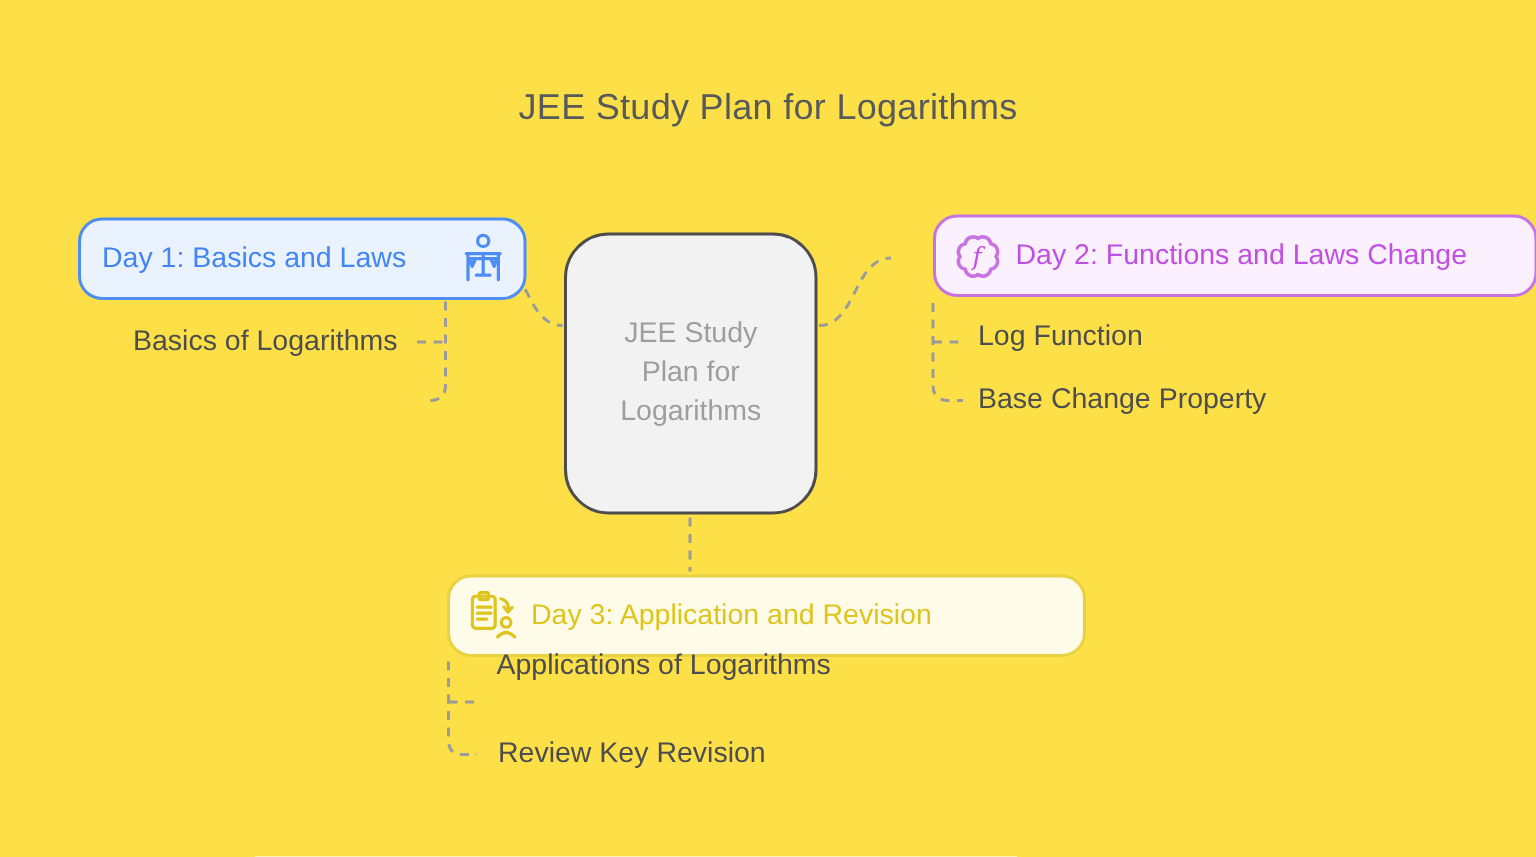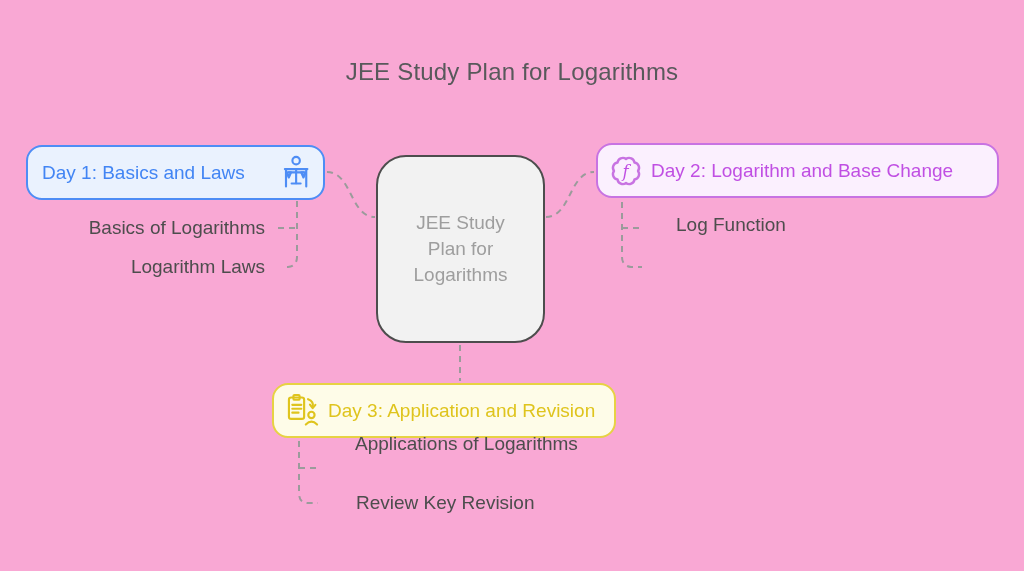--- a/index.html
+++ b/index.html
@@ -1,47 +1,47 @@
 <!DOCTYPE html>
 <html><head>
 <meta charset="utf-8">
 <style>
   html,body{margin:0;padding:0;background:#ffffff;}
   .canvas{
-    position:relative;width:1024px;height:571px;background:#f9a8d4;overflow:hidden;
+    position:relative;width:1024px;height:571px;background:#fde047;overflow:hidden;
     font-family:"Liberation Sans",sans-serif;
   }
   .title{
     position:absolute;left:0;top:58px;width:1024px;text-align:center;
     font-size:24px;color:#58595b;letter-spacing:.2px;
   }
   svg.connectors{position:absolute;left:0;top:0;pointer-events:none;}
   .conn{fill:none;stroke:#9b9b9b;stroke-width:2;stroke-dasharray:6 5;}
   .node-center{
     position:absolute;left:376px;top:155px;width:169px;height:188px;
     background:#f2f2f2;border:2px solid #4d4d4d;border-radius:30px;
     display:flex;align-items:center;justify-content:center;box-sizing:border-box;
   }
   .node-center .ctext{
     width:122px;text-align:center;font-size:19px;line-height:26px;color:#9e9e9e;
   }
   .day-box{
     position:absolute;display:flex;align-items:center;box-sizing:border-box;
-    border-radius:16px;border:2px solid;height:55px;font-size:19px;
+    border-radius:16px;border:2px solid;height:55px;font-size:19px;margin-left:26px;
   }
   .day-box .lbl{white-space:nowrap;}
   .day1{left:26px;top:145px;width:299px;border-color:#4e8df5;background:#eaf2fe;color:#4285f4;
         padding:0 12px 0 14px;justify-content:space-between;}
   .day2{left:596px;top:143px;width:403px;border-color:#c873e2;background:#fbf0fe;color:#c04fe3;
         padding:0 12px;gap:9px;}
-  .day3{left:272px;top:383px;width:344px;border-color:#e7d243;background:#fefce8;color:#dfc41d;
+  .day3{left:272px;top:383px;width:426px;border-color:#e7d243;background:#fefce8;color:#dfc41d;
         padding:12px 12px;gap:8px;}
   .icon{display:flex;align-items:center;justify-content:center;flex:0 0 auto;}
   .sub{
-    position:absolute;font-size:19px;line-height:24px;color:#4d4d4d;white-space:nowrap;margin-left:24px;
+    position:absolute;font-size:19px;line-height:24px;color:#4d4d4d;white-space:nowrap;
   }
   .sub.right{text-align:right;}
 </style>
 </head>
 <body>
 
 <div class="canvas">
 
   <div class="title">JEE Study Plan for Logarithms</div>
 
@@ -86,39 +86,39 @@
     </span>
   </div>
 
   <div class="day-box day2">
     <span class="icon">
       <svg width="32" height="32" viewBox="0 0 24 24" fill="none" stroke="#c873e2" stroke-width="1.8" stroke-linejoin="round">
         <path d="M21 12 A4 4 0 0 1 18.36 18.36 A4 4 0 0 1 12 21 A4 4 0 0 1 5.64 18.36 A4 4 0 0 1 3 12 A4 4 0 0 1 5.64 5.64 A4 4 0 0 1 12 3 A4 4 0 0 1 18.36 5.64 A4 4 0 0 1 21 12 Z"></path>
         <text x="11.6" y="16.2" text-anchor="middle" font-size="12.5" font-style="italic" font-family="'DejaVu Serif',serif" fill="#c04fe3" stroke="none">f</text>
       </svg>
     </span>
-    <span class="lbl">Day 2: Logarithm and Base Change</span>
+    <span class="lbl">Day 2: Functions and Laws Change</span>
   </div>
 
   <div class="day-box day3">
     <span class="icon">
       <svg width="34" height="36" viewBox="0 0 30 32" fill="none" stroke="#dfc41d" stroke-width="1.9" stroke-linecap="round" stroke-linejoin="round">
         <rect x="2.5" y="4" width="13.5" height="19" rx="2"></rect>
         <rect x="6.5" y="1.8" width="5.5" height="4.2" rx="1"></rect>
         <path d="M5.5 10.5 H13.5"></path>
         <path d="M5.5 14 H13.5"></path>
         <path d="M5.5 17.5 H11"></path>
         <path d="M19.5 5.5 Q24.8 7.5 23.6 12.2"></path>
         <path d="M21.2 10.4 L23.6 13.4 L26 10.6"></path>
         <circle cx="22.5" cy="19.5" r="2.8"></circle>
         <path d="M17.5 28 Q22.5 23 27.5 28"></path>
       </svg>
     </span>
     <span class="lbl">Day 3: Application and Revision</span>
   </div>
 
   <div class="sub right" style="right:759px;top:216px">Basics of Logarithms</div>
-  <div class="sub right" style="right:759px;top:255px">Logarithm Laws</div>
   <div class="sub" style="left:652px;top:213px">Log Function</div>
+  <div class="sub" style="left:652px;top:255px">Base Change Property</div>
   <div class="sub" style="left:331px;top:432px">Applications of Logarithms</div>
   <div class="sub" style="left:332px;top:491px">Review Key Revision</div>
 
 </div>
 
 </body></html>

